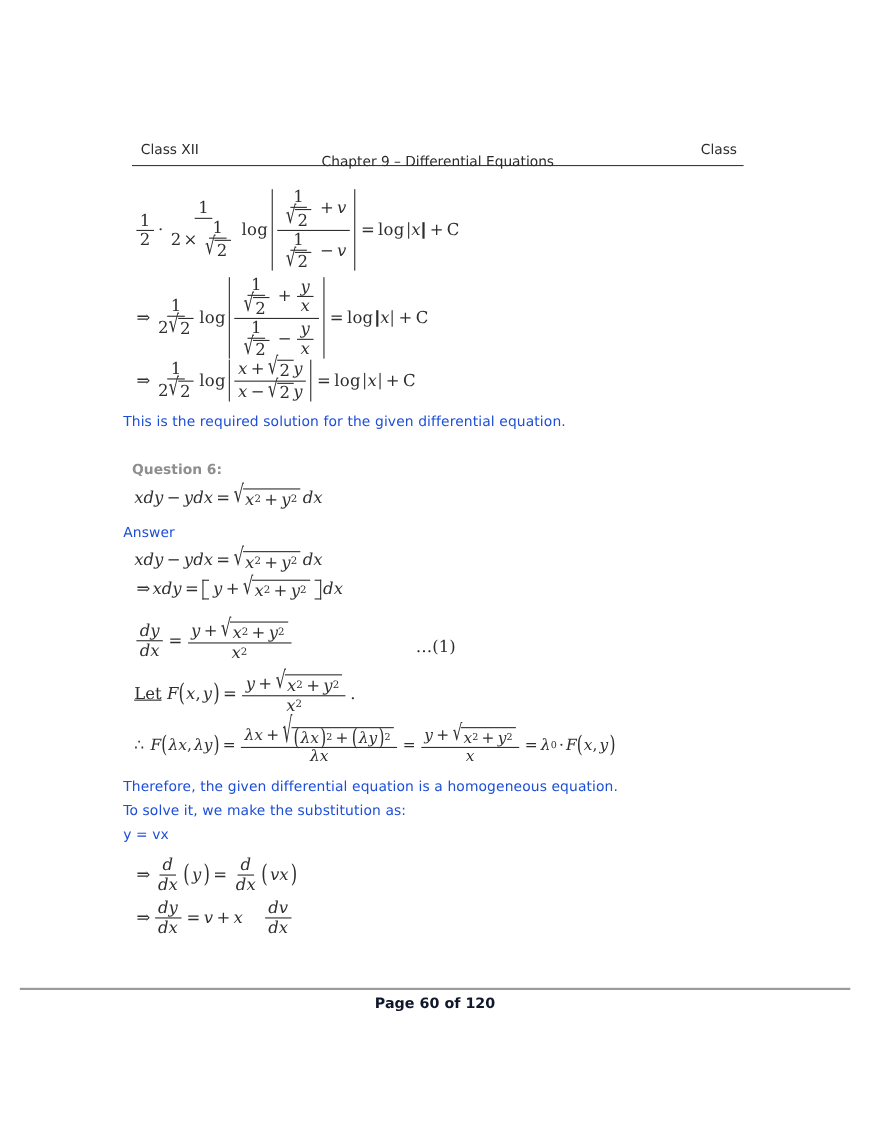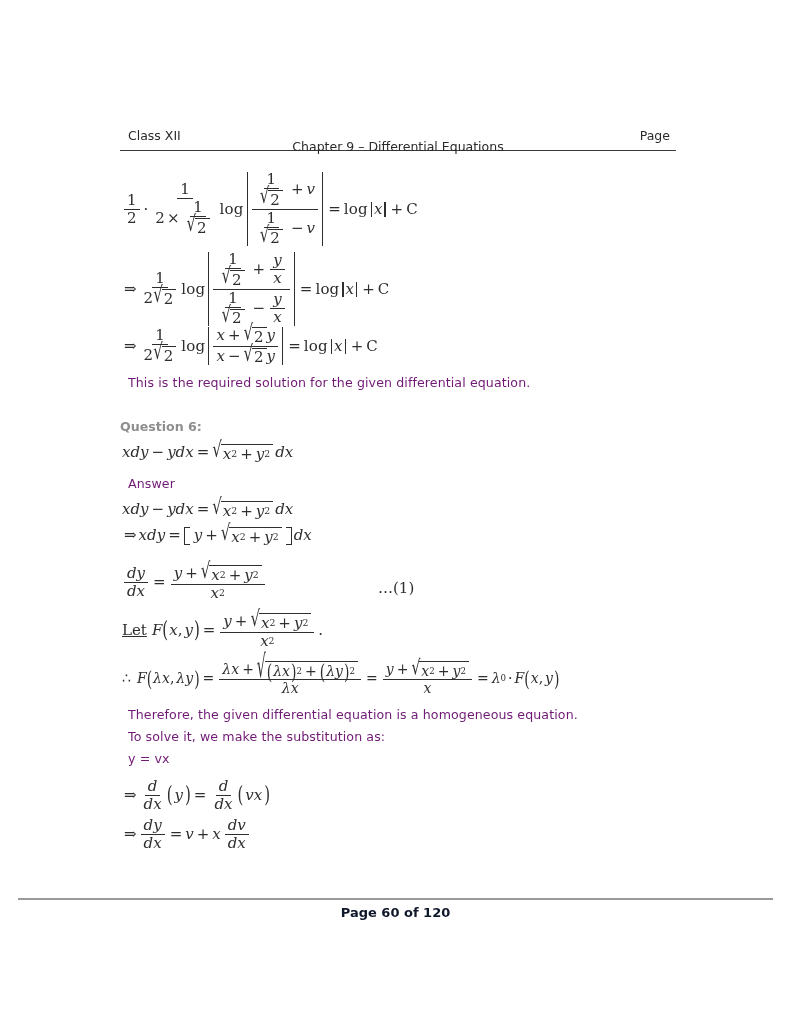--- a/index.html
+++ b/index.html
@@ -46,23 +46,23 @@
     margin-top: 11px;
   }
   .header .h-right {
     position: absolute; right: 6px; top: 0;
     white-space: nowrap;
   }
 
   
   .ptext {
     position: absolute;
-    left: 128px;
+    left: 112px;
     font-size: 12.6px;
-    color: #701a75;
+    color: #1d4ed8;
     white-space: nowrap;
     letter-spacing: .1px;
   }
   .qlabel {
     position: absolute;
     left: 120px;
     font-size: 12.6px;
     font-weight: bold;
     color: #8e8e8e;
     white-space: nowrap;
@@ -198,21 +198,21 @@
   }
 </style>
 </head>
 <body>
 
 <div class="page">
 
   <div class="header">
     <span class="h-left">Class XII</span>
     <span class="h-center">Chapter 9 – Differential Equations</span>
-    <span class="h-right">Page</span>
+    <span class="h-right">Class</span>
   </div>
 
   <div class="math" style="left:122px; top:172px;">
     <span class="row">
 
       <span class="frac">
           <span class="num up">1</span>
           <span class="den up">2</span>
         </span>
       <span class="opn">·</span>
@@ -699,21 +699,21 @@
     <span class="row">
       <span class="opn">⇒</span>
       <span class="frac">
           <span class="num v">dy</span>
           <span class="den v">dx</span>
         </span>
       <span class="op">=</span>
       <span class="v">v</span>
         <span class="op">+</span>
         <span class="v">x</span>
-      <span class="frac" style="margin-left:4px;">
+      <span class="frac" style="margin-left:20px;">
           <span class="num v">dv</span>
           <span class="den v">dx</span>
         </span>
     </span>
   </div>
 
   <div class="footer-rule"></div>
   <div class="footer-text">Page 60 of 120</div>
 
 </div>

